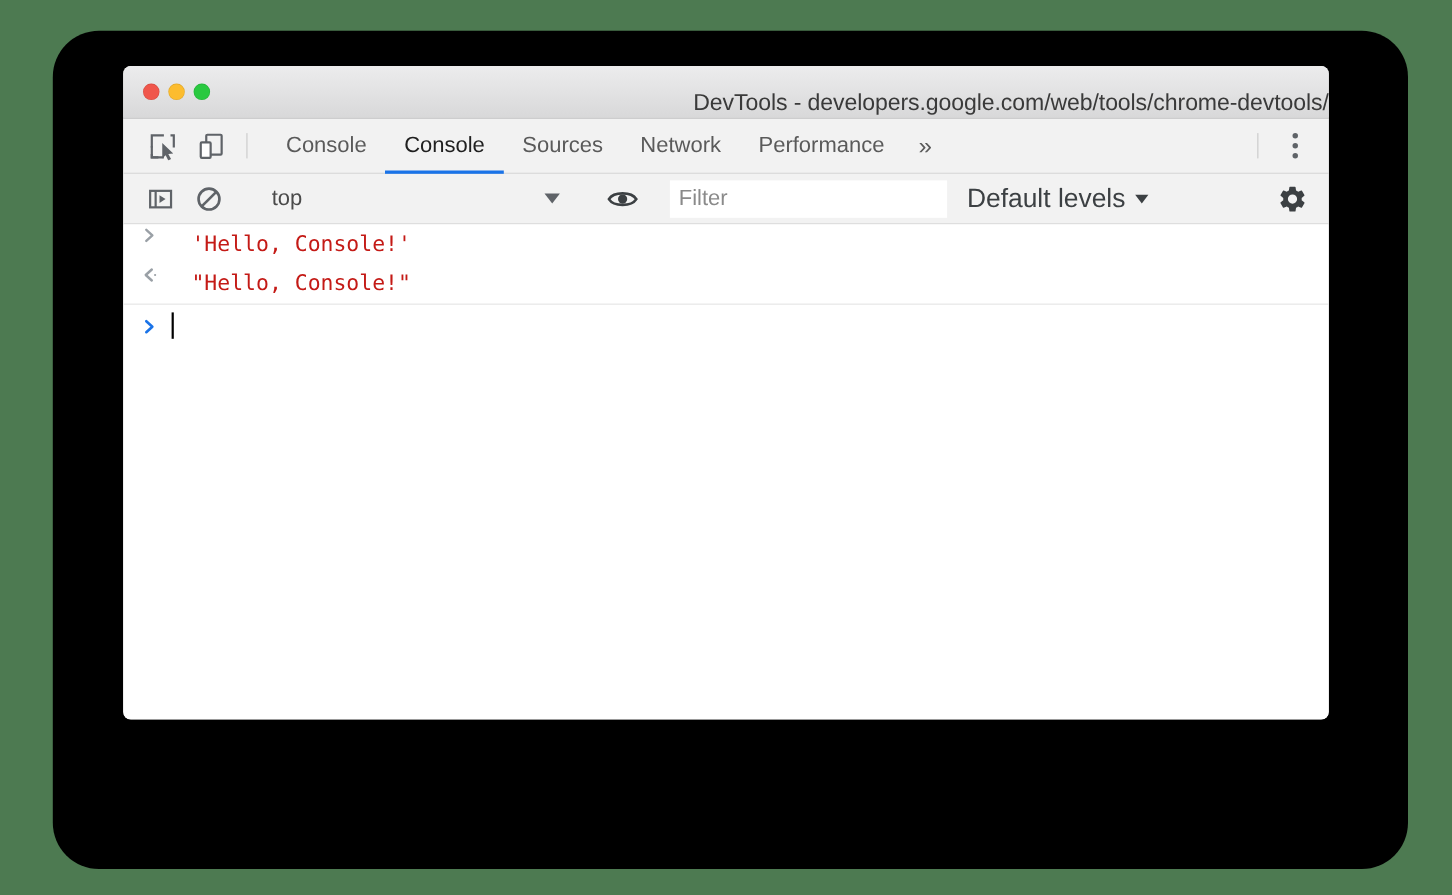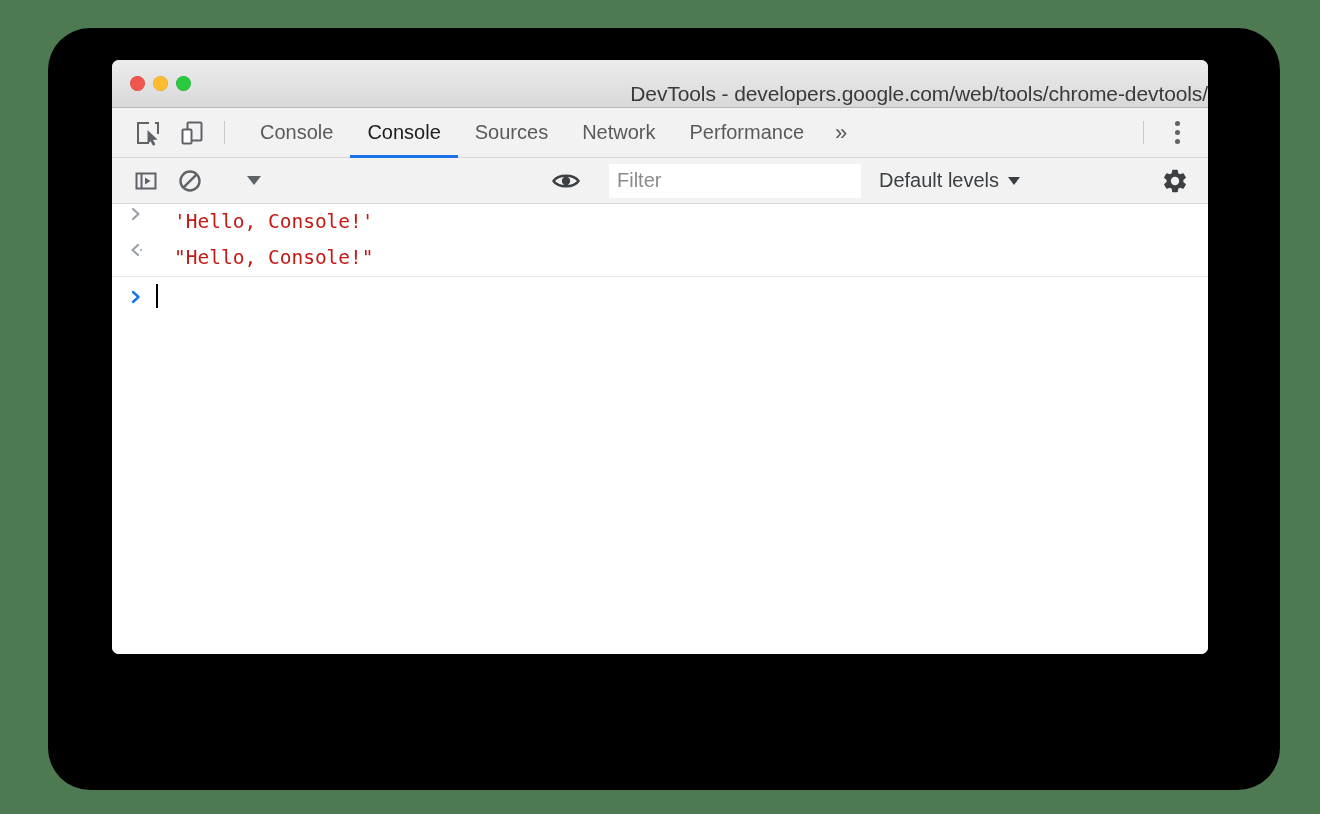--- a/index.html
+++ b/index.html
@@ -188,21 +188,21 @@
   }
   #filter-input::placeholder { color: #8a8a8a; }
 
   #levels {
     display: flex;
     align-items: center;
     gap: 9px;
     margin-left: 18px;
     cursor: pointer;
   }
-  #levels-label { font-size: 20px; color: #3c4043; }
+  #levels-label { font-size: 24px; color: #3c4043; }
   .caret-small {
     width: 0; height: 0;
     border-left: 6px solid transparent;
     border-right: 6px solid transparent;
     border-top: 8px solid #3c4043;
   }
 
   #gear-btn {
     width: 46px;
     display: flex;
@@ -349,20 +349,21 @@
         <svg width="24" height="24" viewBox="0 0 24 24">
           <circle cx="12" cy="12" r="9.5" fill="none" stroke="#5f6368" stroke-width="2.4"></circle>
           <line x1="5.6" y1="18.4" x2="18.4" y2="5.6" stroke="#5f6368" stroke-width="2.4"></line>
         </svg>
       </span>
     </div>
 
     <div class="vdiv"></div>
 
     <div id="context-select">
+      <span id="context-label">top</span>
       <span class="caret-down"></span>
     </div>
 
     <div class="vdiv"></div>
 
     <div class="tool-icon-btn">
       <span>
         <svg width="28" height="20" viewBox="0 0 28 20">
           <path d="M1.5 10 C6 3, 22 3, 26.5 10 C22 17, 6 17, 1.5 10 Z" fill="none" stroke="#3c4043" stroke-width="2.4"></path>
           <circle cx="14" cy="10" r="4.2" fill="#3c4043"></circle>

